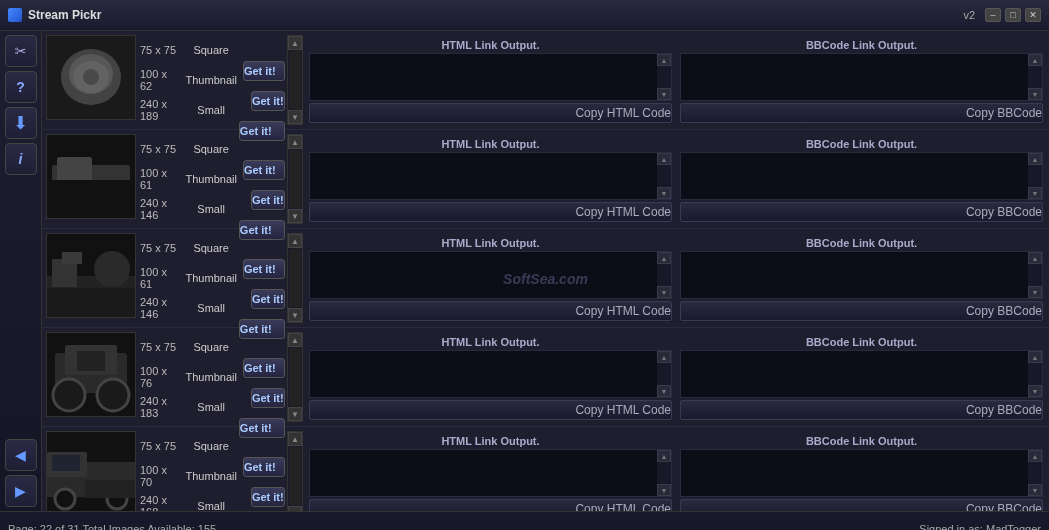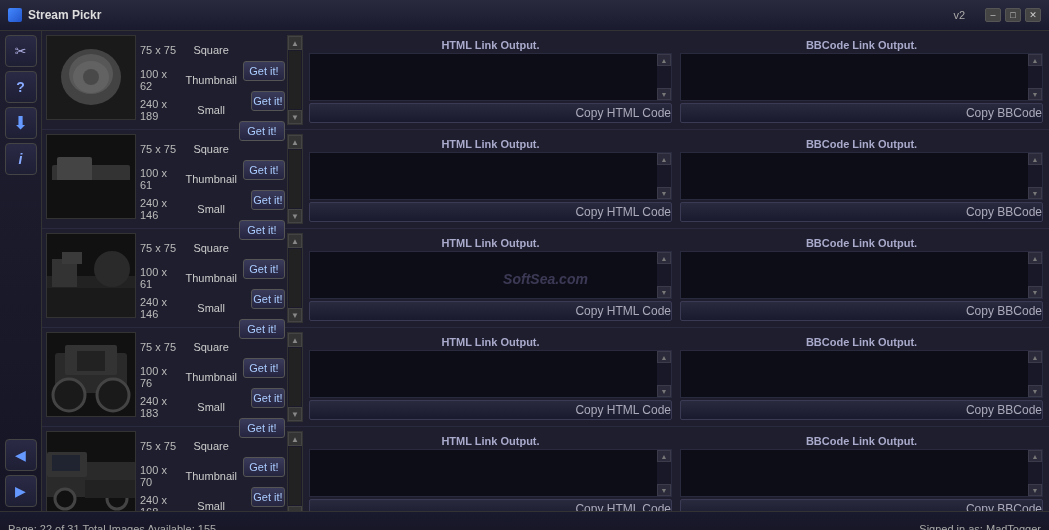--- a/index.html
+++ b/index.html
@@ -34,21 +34,20 @@
       border-radius: 2px;
     }
     .title-text {
       color: #ddd;
       font-size: 12px;
       font-weight: bold;
     }
     .title-bar-right {
       display: flex;
       align-items: center;
-      gap: 10px;
       font-size: 11px;
       color: #aaa;
     }
     .title-controls {
       display: flex;
       gap: 4px;
       margin-left: 10px;
     }
     .title-btn {
       width: 16px; height: 14px;
@@ -147,23 +146,23 @@
       font-size: 11px;
     }
     .get-btn {
       width: 58px;
       height: 20px;
       background: linear-gradient(to bottom, #3a3a5a, #252540);
       border: 1px solid #555;
       border-radius: 3px;
       color: #aaccff;
       font-size: 11px;
-      font-weight: normal;
+      font-weight: bold;
       cursor: pointer;
-      text-align: center;
+      text-align: left;
       line-height: 18px;
       margin-top: 41px;
     }
 
     
     .scroll-col {
       width: 16px;
       flex-shrink: 0;
       background: #1a1a2a;
       border: 1px solid #333;

